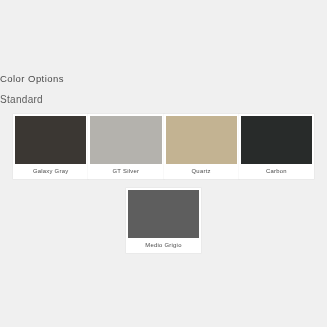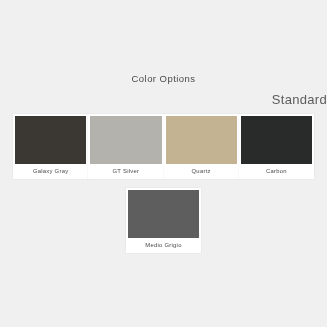--- a/index.html
+++ b/index.html
@@ -19,34 +19,33 @@
     position: relative;
     width: 327px;
     height: 327px;
     box-sizing: border-box;
   }
   .section-title {
     position: absolute;
     top: 73px;
     left: 0;
     width: 327px;
-    text-align: center;
     font-size: 9.5px;
     line-height: 12px;
     letter-spacing: 0.45px;
     color: #4a4a4a;
     font-weight: 400;
   }
   .group-title {
     position: absolute;
     top: 95px;
     left: 0;
     width: 327px;
-    text-align: right;
-    font-size: 13px;
+    text-align: left;
+    font-size: 10px;
     line-height: 10px;
     letter-spacing: 0.3px;
     color: #5c5c5c;
     font-weight: 400;
   }
   .swatch-grid {
     position: absolute;
     top: 114px;
     left: 13px;
     width: 301px;

